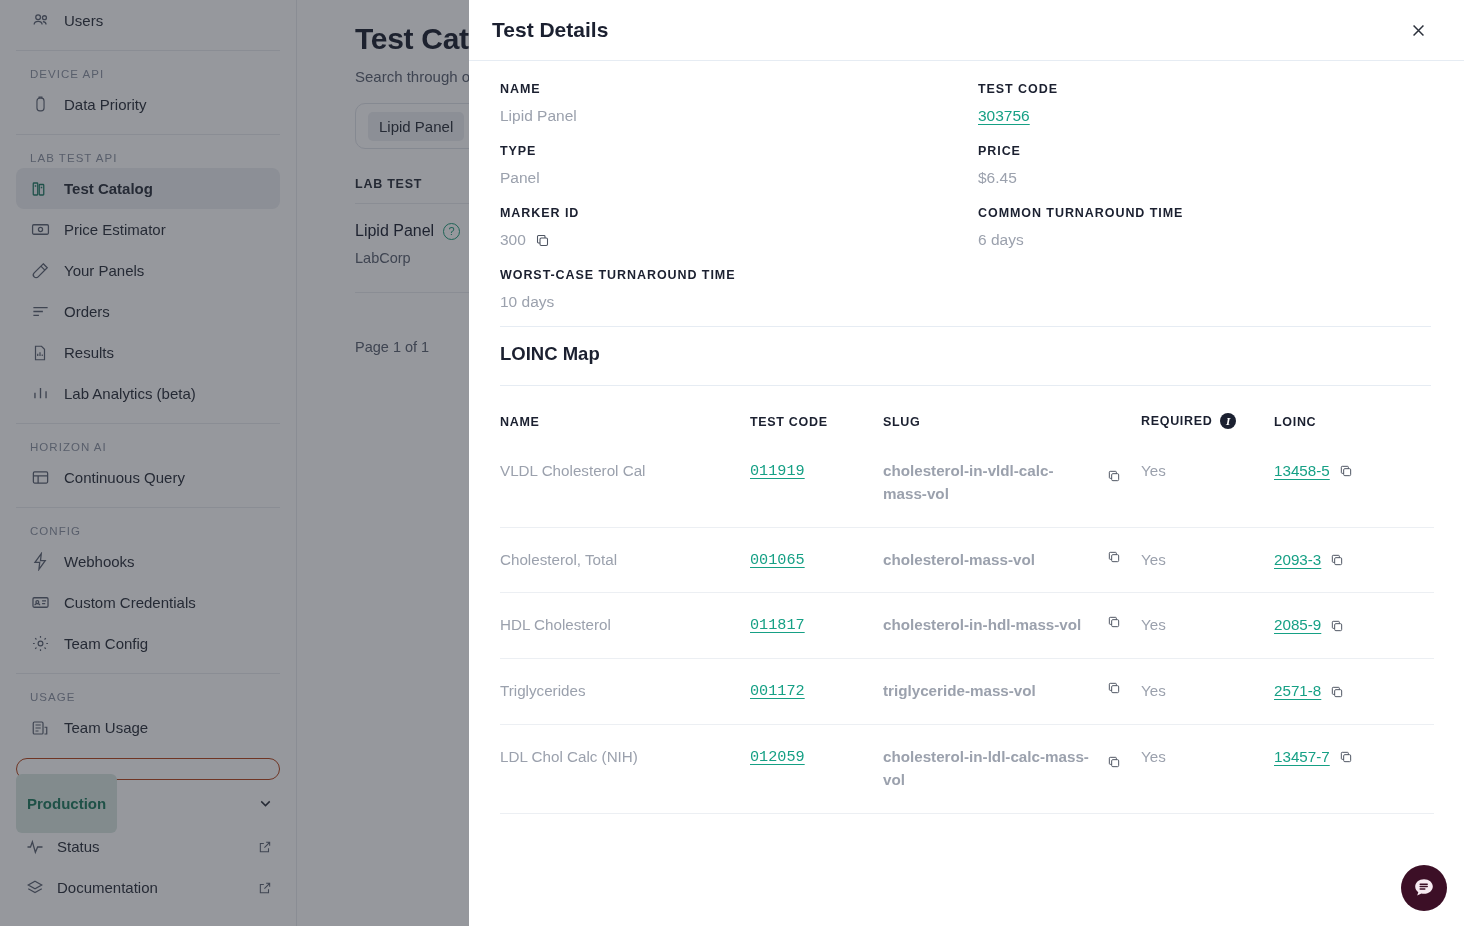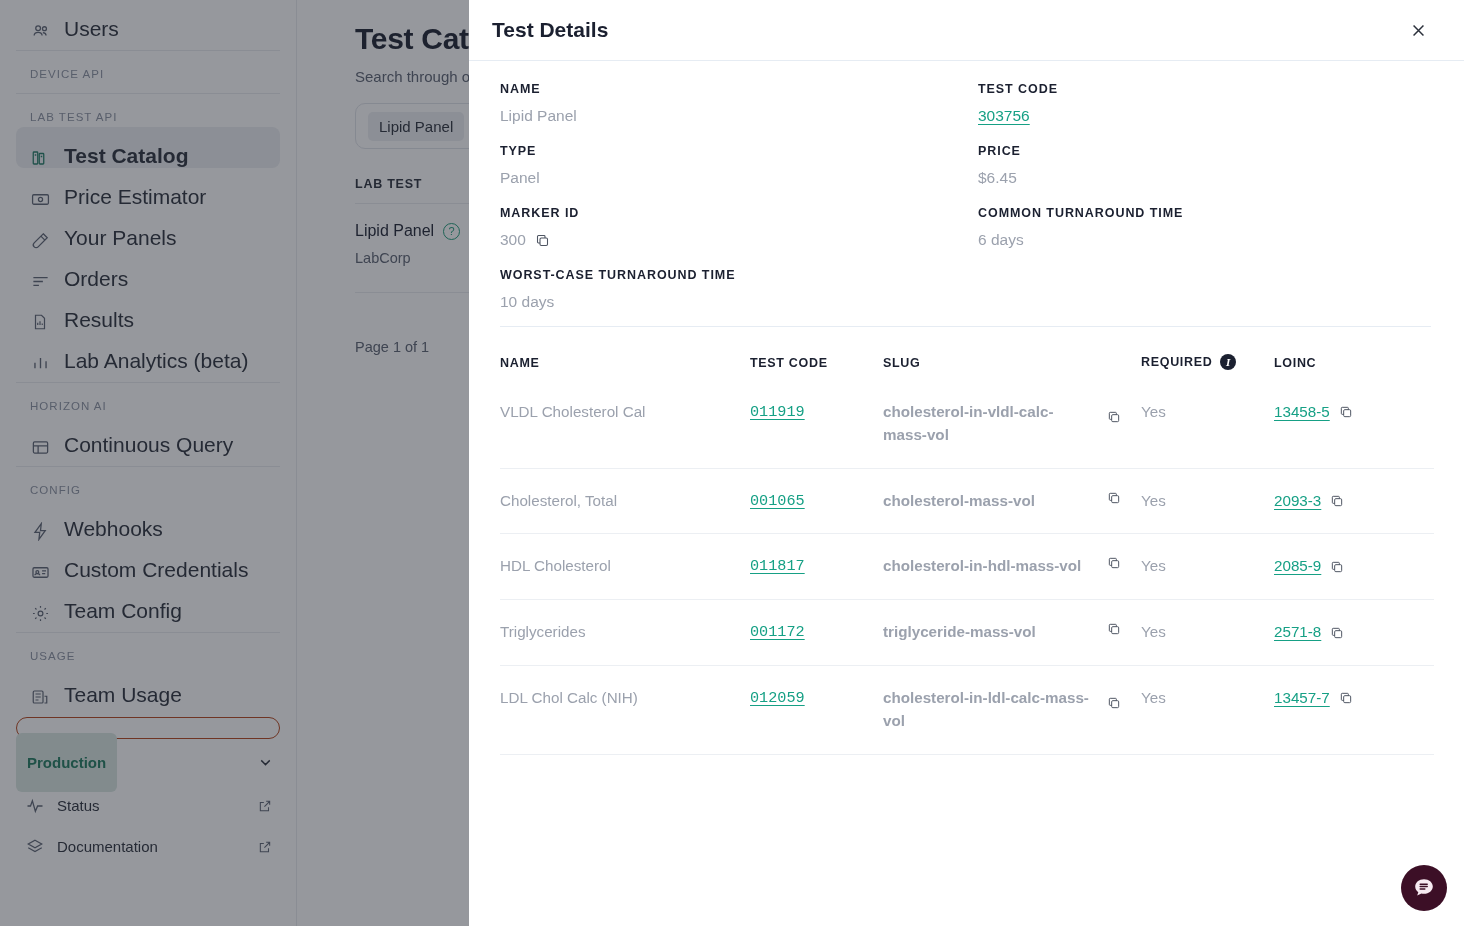--- a/index.html
+++ b/index.html
@@ -28,27 +28,27 @@
     background: #ffffff;
     border-right: 1px solid #e8eaee;
     padding: 0 16px;
     display: flex;
     flex-direction: column;
     flex: 0 0 297px;
   }
 
   .nav-item {
     display: flex;
-    align-items: flex-end;
+    align-items: center;
     gap: 14px;
     height: 41px;
     padding: 0 14px;
     border-radius: 8px;
     color: #2b303b;
-    font-size: 21px;
+    font-size: 15px;
     white-space: nowrap;
   }
   .nav-item.active { background: #eceef1; font-weight: 700; }
   .nav-icon { width: 20px; height: 20px; flex: 0 0 20px; display: flex; align-items: center; justify-content: center; color: #5b6271; }
   .nav-icon svg { display: block; }
   .nav-item.active .nav-icon { color: #1f7a63; }
 
   .nav-divider { height: 1px; background: #e8eaee; margin: 9px 0; }
 
   .nav-section-label {
@@ -269,20 +269,29 @@
               <path d="M4 17c0-2.5 2.2-4 5-4s5 1.5 5 4"></path>
               <path d="M15 13.5c2.4.2 4 1.6 4 3.5"></path>
             </svg>
         </span>
         <span>Users</span>
       </div>
 
       <div class="nav-divider"></div>
 
       <div class="nav-section-label">DEVICE API</div>
+      <div class="nav-item">
+        <span class="nav-icon">
+          <svg width="17" height="17" viewBox="0 0 24 24" fill="none" stroke="currentColor" stroke-width="1.6">
+              <rect x="7" y="3" width="10" height="18" rx="4"></rect>
+              <path d="M10 3V1.5h4V3"></path>
+            </svg>
+        </span>
+        <span>Data Priority</span>
+      </div>
 
       <div class="nav-divider"></div>
 
       <div class="nav-section-label">LAB TEST API</div>
 
       <div class="nav-item active">
         <span class="nav-icon">
           <svg width="18" height="18" viewBox="0 0 24 24" fill="none" stroke="currentColor" stroke-width="1.7">
               <rect x="3" y="4" width="6" height="16" rx="1"></rect>
               <rect x="11" y="6" width="6" height="14" rx="1"></rect>
@@ -531,20 +540,24 @@
 
         <div class="fld" style="margin-bottom:0">
           <div class="fld-label">WORST-CASE TURNAROUND TIME</div>
           <div class="fld-value">
             <span>10 days</span>
           </div>
         </div>
 
       </div>
 
+      <div class="loinc-head">
+        <div class="loinc-title">LOINC Map</div>
+        <div class="loinc-rule"></div>
+      </div>
 
       <table class="loinc">
         <thead>
           <tr>
             <th class="c-name">NAME</th>
             <th class="c-code">TEST CODE</th>
             <th class="c-slug">SLUG</th>
             <th class="c-req">
               <span class="req-hdr">
                 <span>REQUIRED</span>

